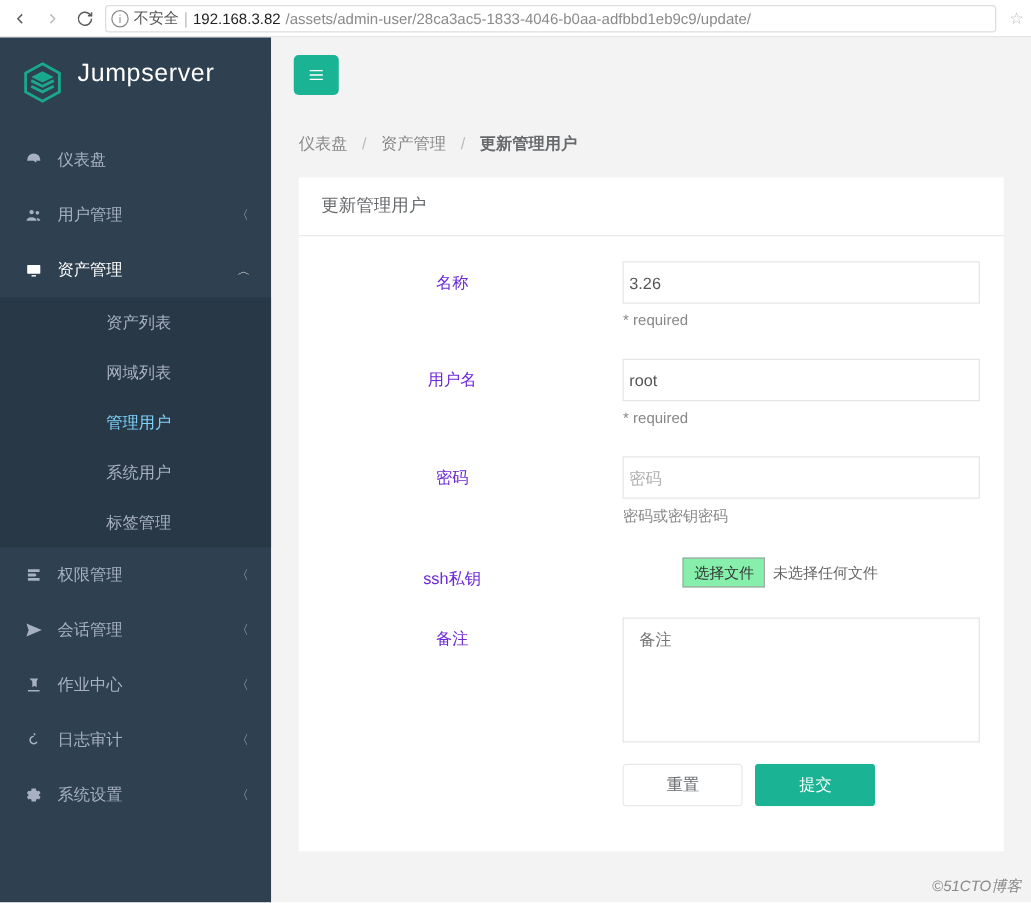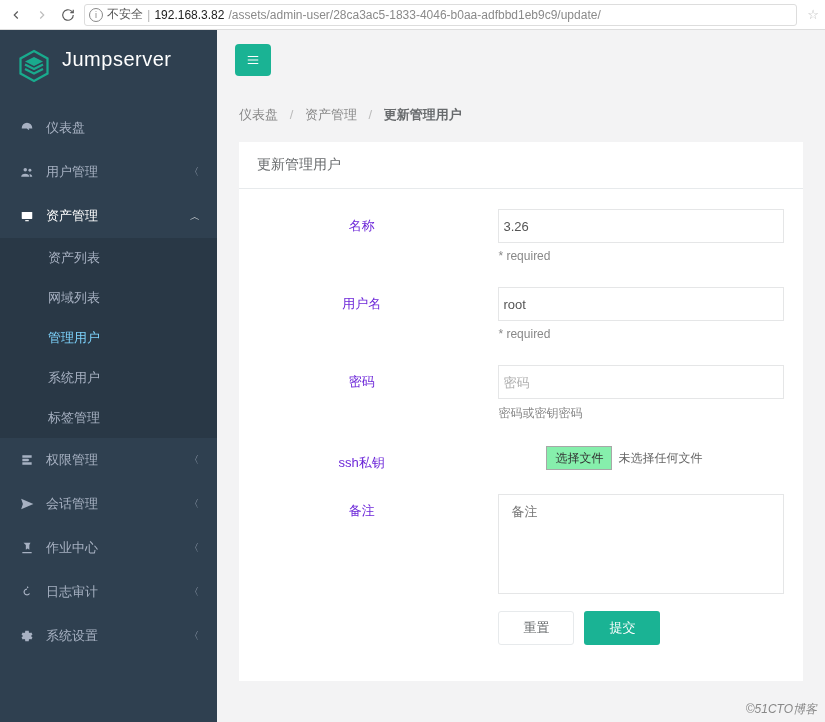--- a/index.html
+++ b/index.html
@@ -19,21 +19,21 @@
 .brand { display: flex; align-items: flex-start; gap: 10px; padding: 18px 16px 22px; }
 .brand svg { flex: 0 0 auto; }
 .brand-text { font-size: 20px; color: #ffffff; font-weight: 500; letter-spacing: 0.5px; }
 
 .nav-item { display: flex; align-items: center; height: 44px; padding: 0 18px; color: #a7b1c2; font-size: 13px; cursor: pointer; }
 .nav-item .ico { width: 18px; display: flex; justify-content: center; margin-right: 10px; }
 .nav-item .chevron { margin-left: auto; font-size: 10px; transition: transform .2s; }
 .nav-item.open .chevron { transform: rotate(90deg); }
 .nav-item.active, .nav-item:hover { color: #fff; }
 .sub-list { background: #293846; }
-.sub-item { display: block; padding: 11px 10px 11px 48px; color: #a7b1c2; font-size: 13px; cursor: pointer; }
+.sub-item { display: block; padding: 11px 10px 11px 48px; color: #a7b1c2; font-size: 13px; cursor: pointer; margin-left: 37px; }
 .sub-item.active { color: #7dd3fc; }
 
 .main { flex: 1; background: #f3f3f4; height: 100%; overflow: auto; }
 .topbar { height: 60px; display: flex; align-items: center; padding: 0 18px; background: #f3f3f4; border-bottom: 1px solid #f3f3f4; }
 .burger { width: 36px; height: 32px; border-radius: 4px; background: #1ab394; color: #fff; display: flex; align-items: center; justify-content: center; cursor: pointer; }
 .breadcrumb { padding: 16px 22px 18px 22px; color: #888; font-size: 13px; }
 .breadcrumb .sep { margin: 0 8px; color: #bbb; }
 .panel { margin: 0 22px 22px 22px; background: #fff; }
 .panel-header { padding: 14px 18px; font-size: 14px; color: #676a6c; border-bottom: 1px solid #e7eaec; }
 .panel-body { padding: 20px 0 26px 0; }
@@ -43,21 +43,21 @@
 .form-ctrl { flex: 1; padding-right: 0; }
 .input { width: 286px; height: 34px; border: 1px solid #e5e6e7; padding: 6px 4px; font-size: 13px; color: #555; background: #fff; }
 .input::placeholder { color: #b0b0b0; }
 .hint { font-size: 12px; color: #888; margin-top: 6px; margin-bottom: 14px; }
 .file-row { display: flex; align-items: center; gap: 6px; }
 .file-btn { height: 24px; border: 1px solid #a7a7a7; background: #86efac; font-size: 12px; padding: 2px 8px; cursor: pointer; color: #333; margin-left: 48px; }
 .file-text { font-size: 12px; color: #666; }
 .textarea { width: 286px; height: 100px; border: 1px solid #e5e6e7; padding: 8px 12px; font-size: 13px; resize: none; }
 
 .btn-row { display: flex; gap: 10px; }
-.btn { height: 34px; padding: 0 24px; border-radius: 3px; font-size: 13px; cursor: pointer; border: 1px solid transparent; }
+.btn { height: 34px; padding: 0 34px; border-radius: 3px; font-size: 13px; cursor: pointer; border: 1px solid transparent; }
 .btn-default { background: #fff; border-color: #e7eaec; color: #676a6c; }
 .btn-primary { background: #1ab394; color: #fff; }
 
 .watermark { position: absolute; right: 8px; bottom: 4px; font-size: 12px; color: #888; font-style: italic; pointer-events: none; }
 </style>
 </head>
 <body>
 
 <div class="addr-bar">
   <div class="nav-btn">

